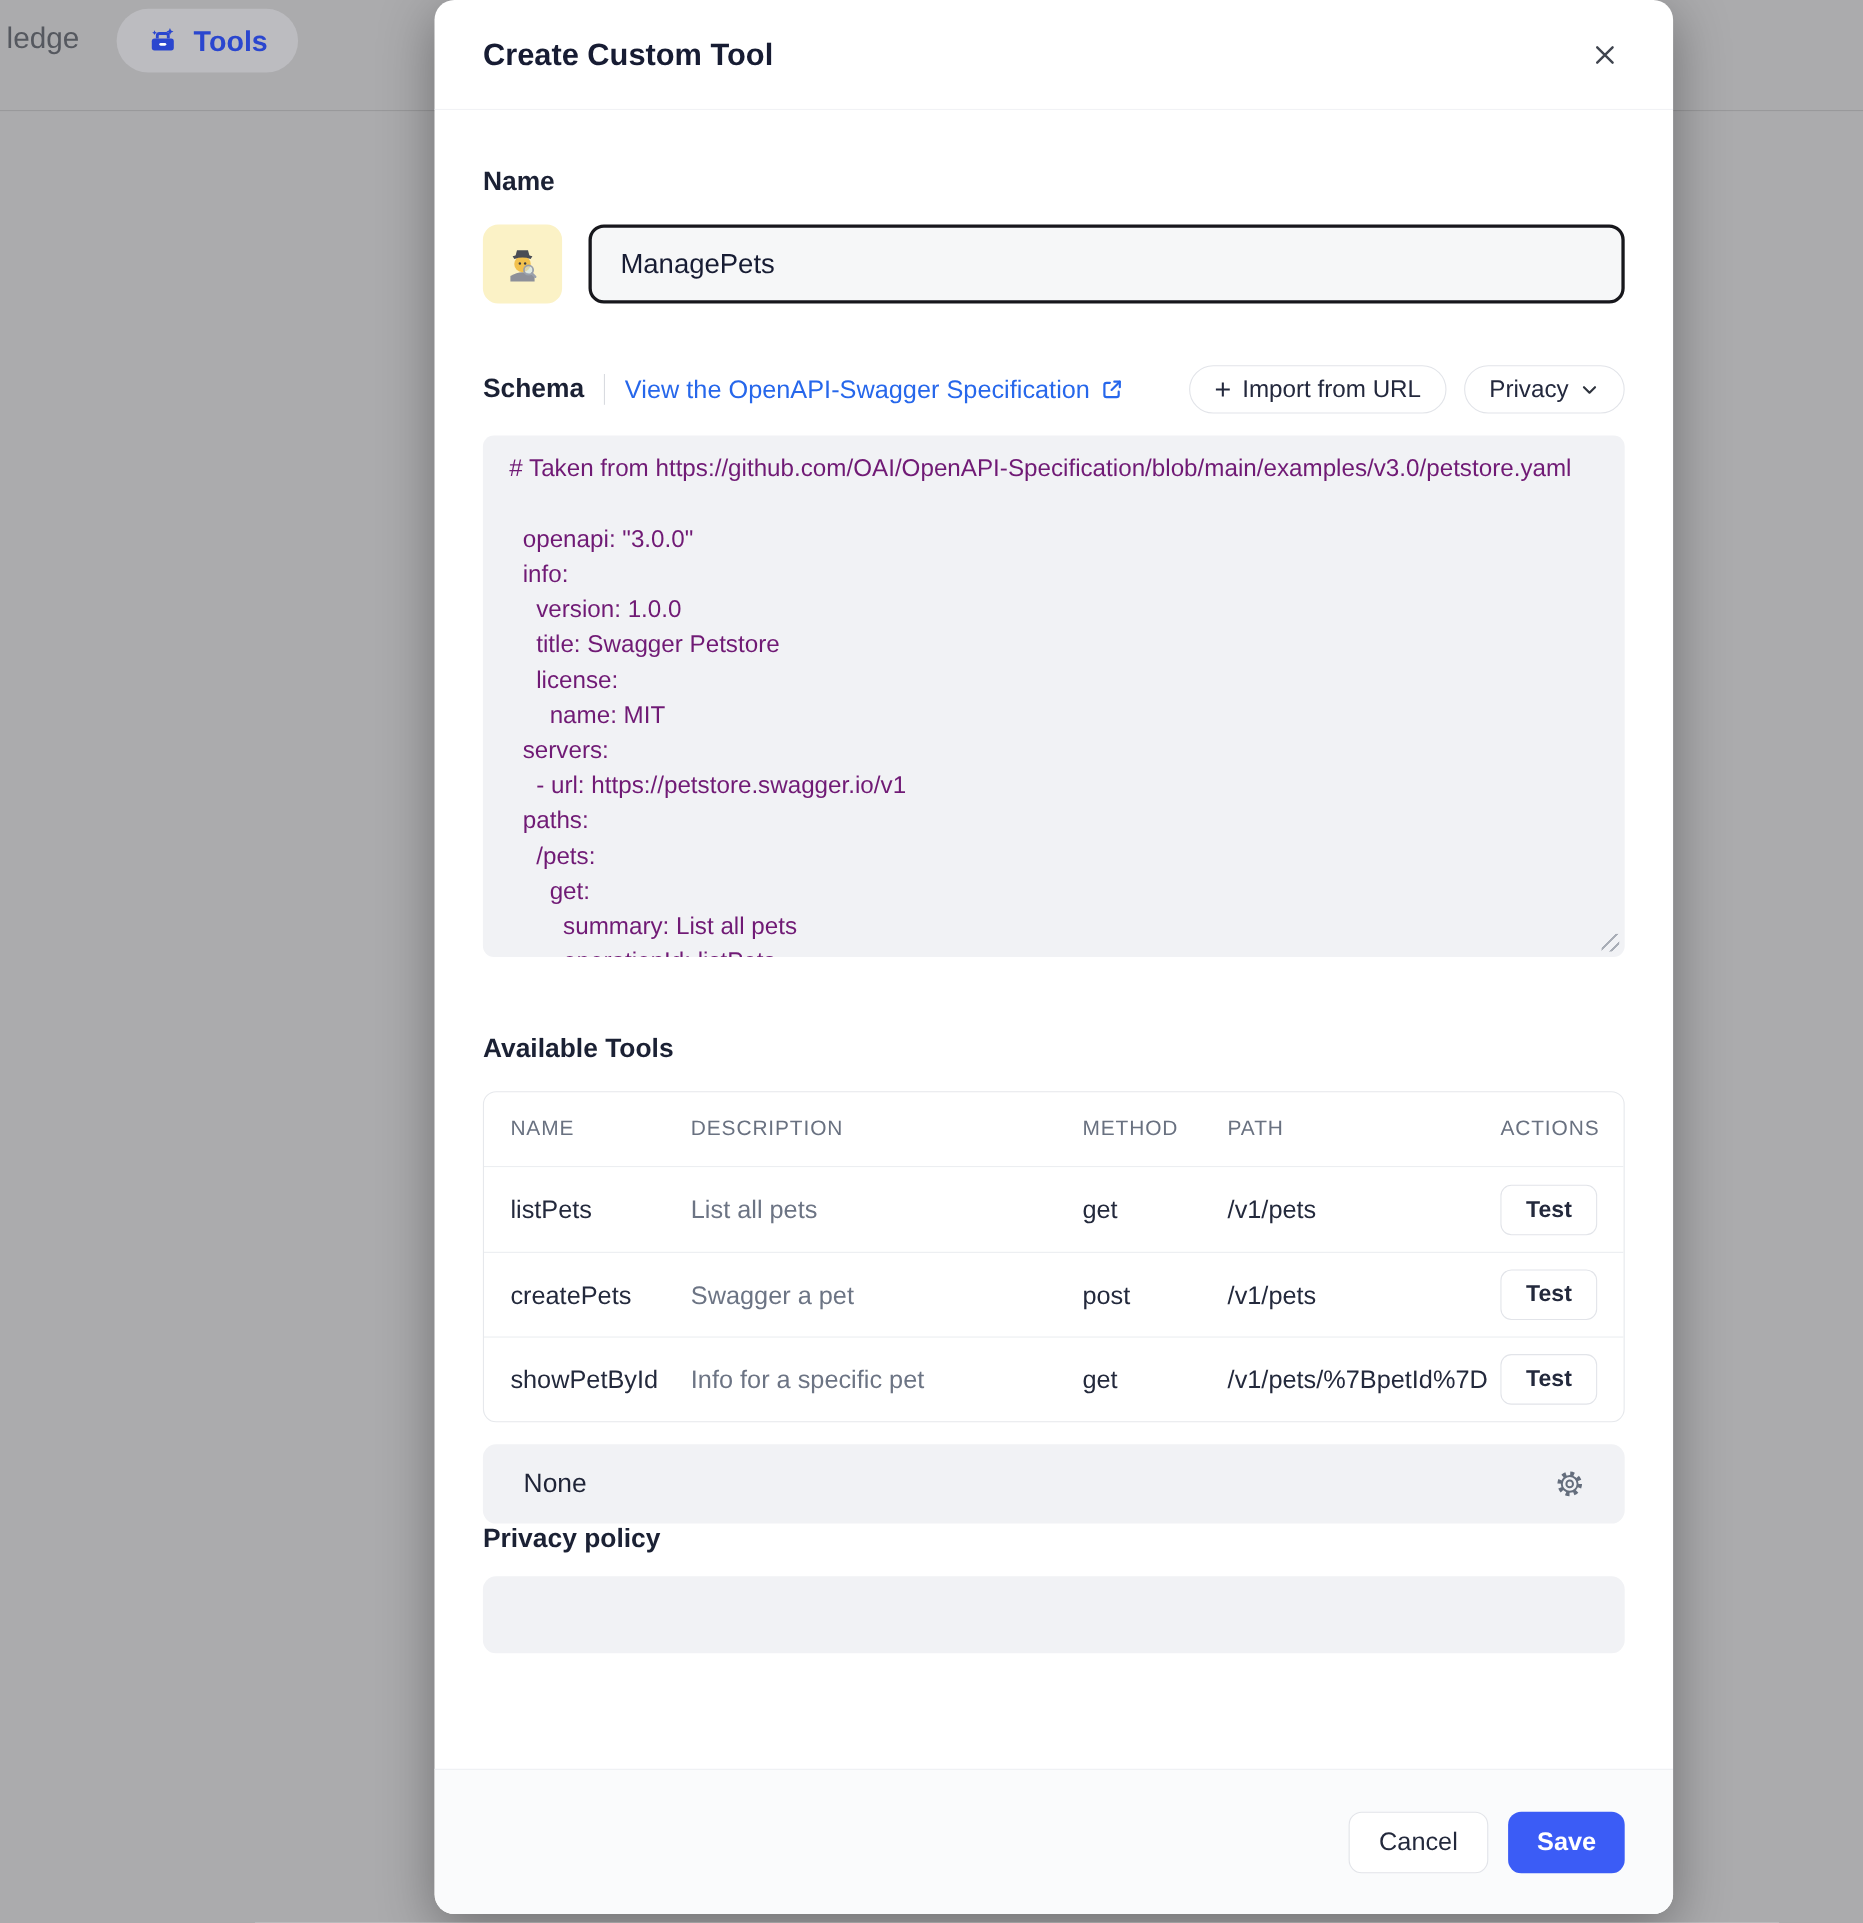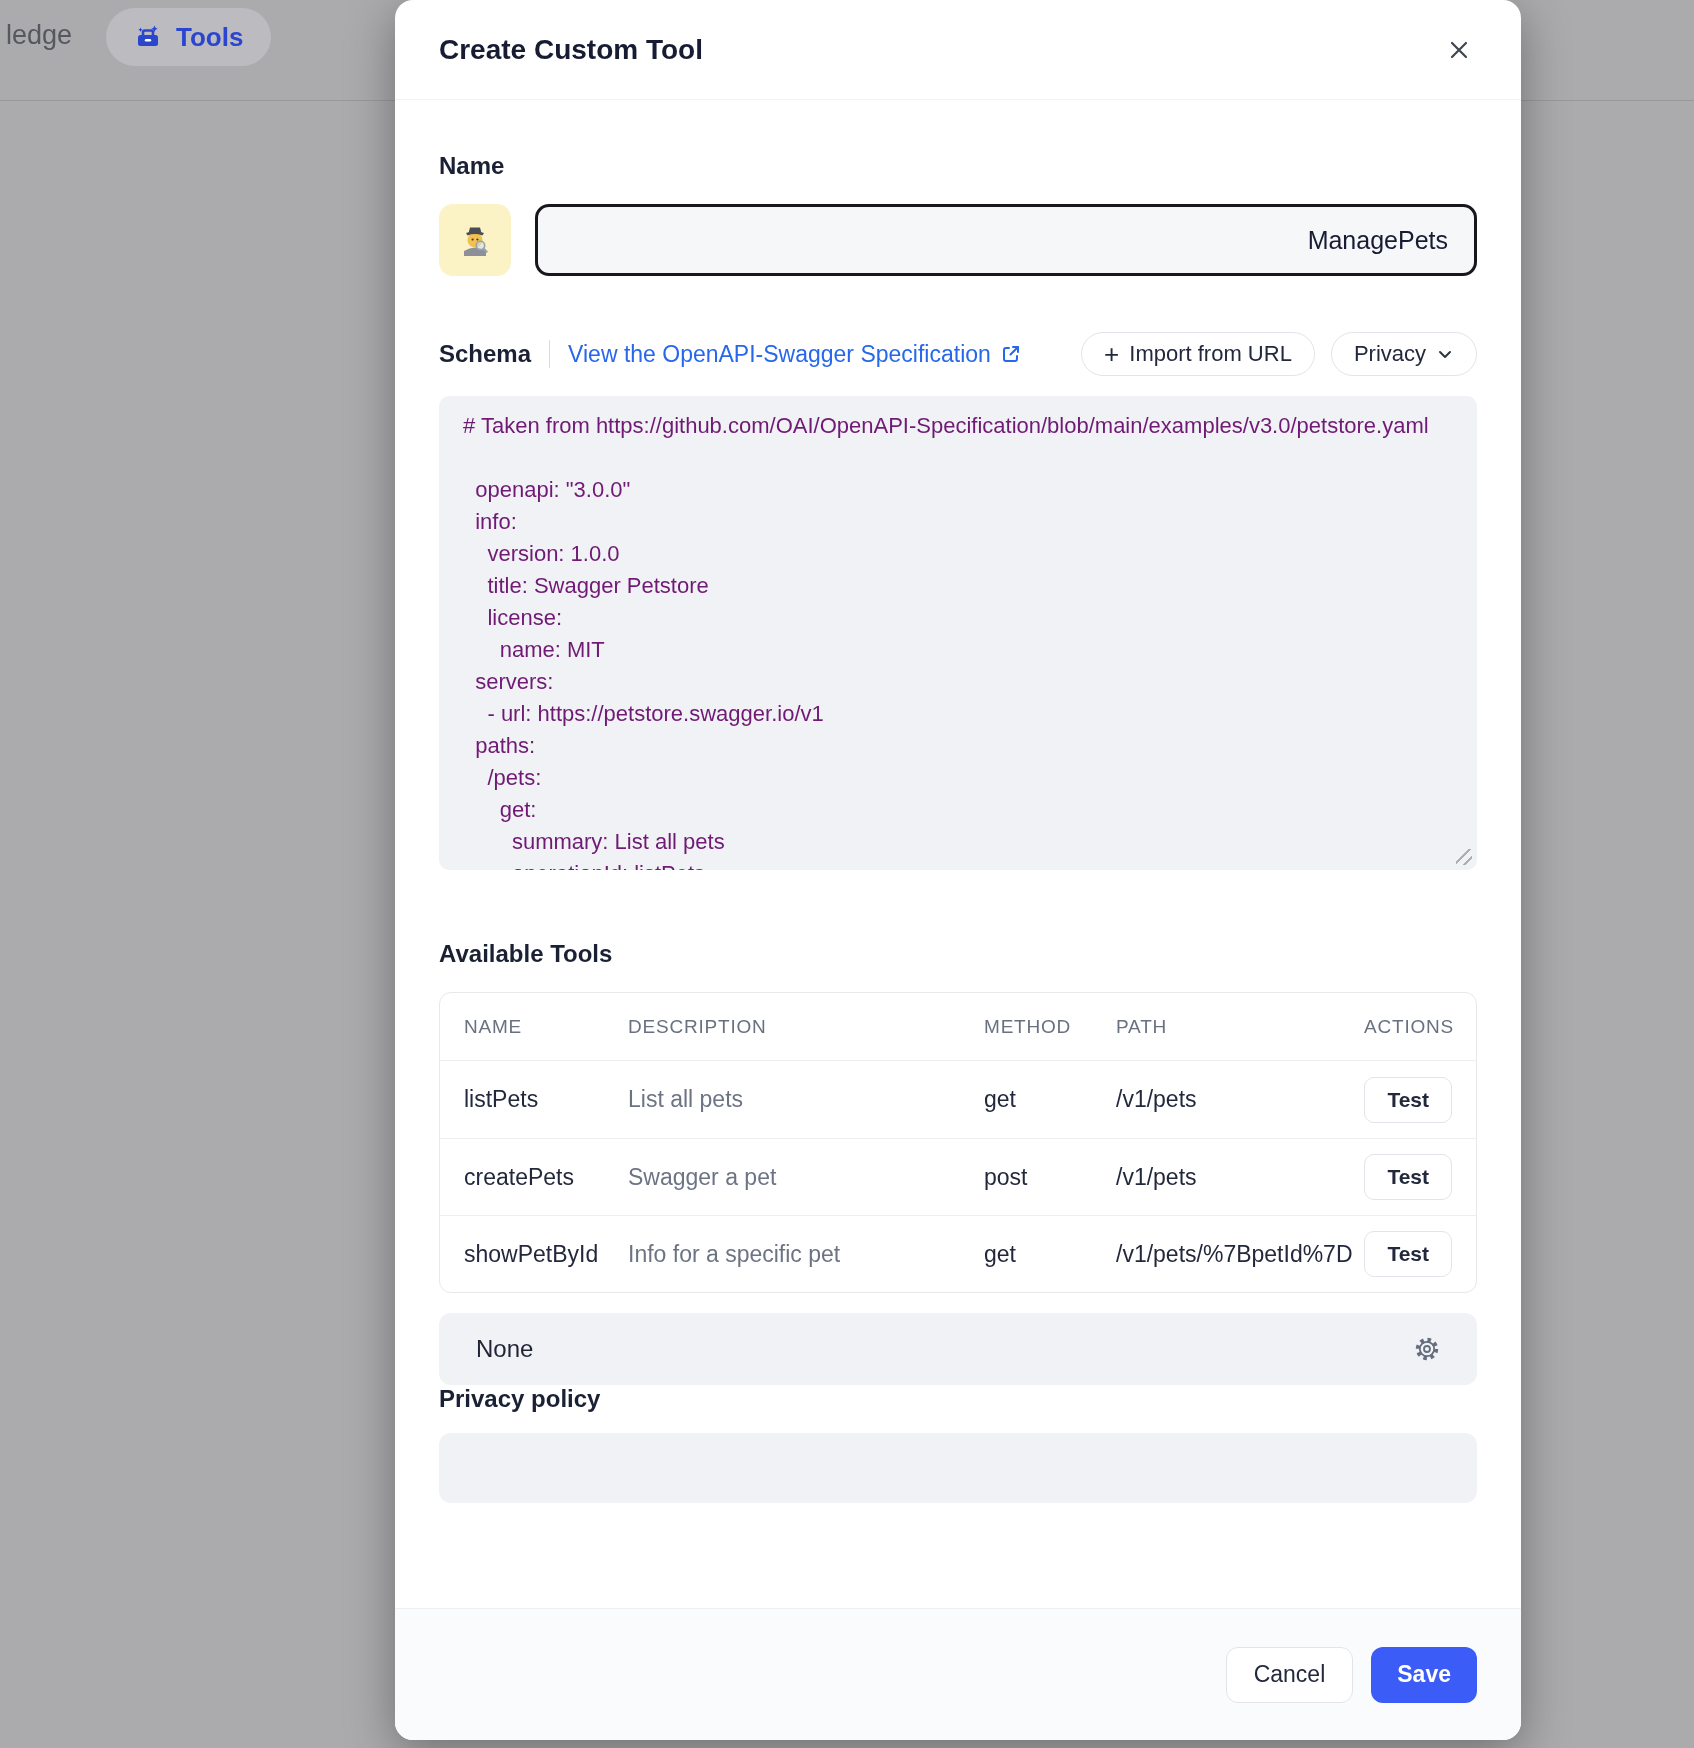--- a/index.html
+++ b/index.html
@@ -54,21 +54,21 @@
   .emoji-btn {
     width:72px; height:72px; border-radius:14px;
     background:#fbf2c6;
     display:flex; align-items:center; justify-content:center;
     cursor:pointer; flex:0 0 auto;
   }
   .name-input {
     flex:1; height:72px; border-radius:14px;
     border:3px solid #17171c; background:#f6f7f8;
     font-family:"Liberation Sans", sans-serif;
-    font-size:25px; color:#171c33; padding:0 26px; outline:none;text-align:right;
+    font-size:25px; color:#171c33; padding:0 26px; outline:none;
   }
 
   
   .schema-row { margin-top:56px; height:44px; display:flex; align-items:center; }
   .v-divider { width:1px; height:28px; background:#d9dbe0; margin:0 18px; }
   .schema-link {
     display:flex; align-items:center; gap:10px;
     font-size:23px; color:#2667eb; text-decoration:none; cursor:pointer;
   }
   .pill-btn {

